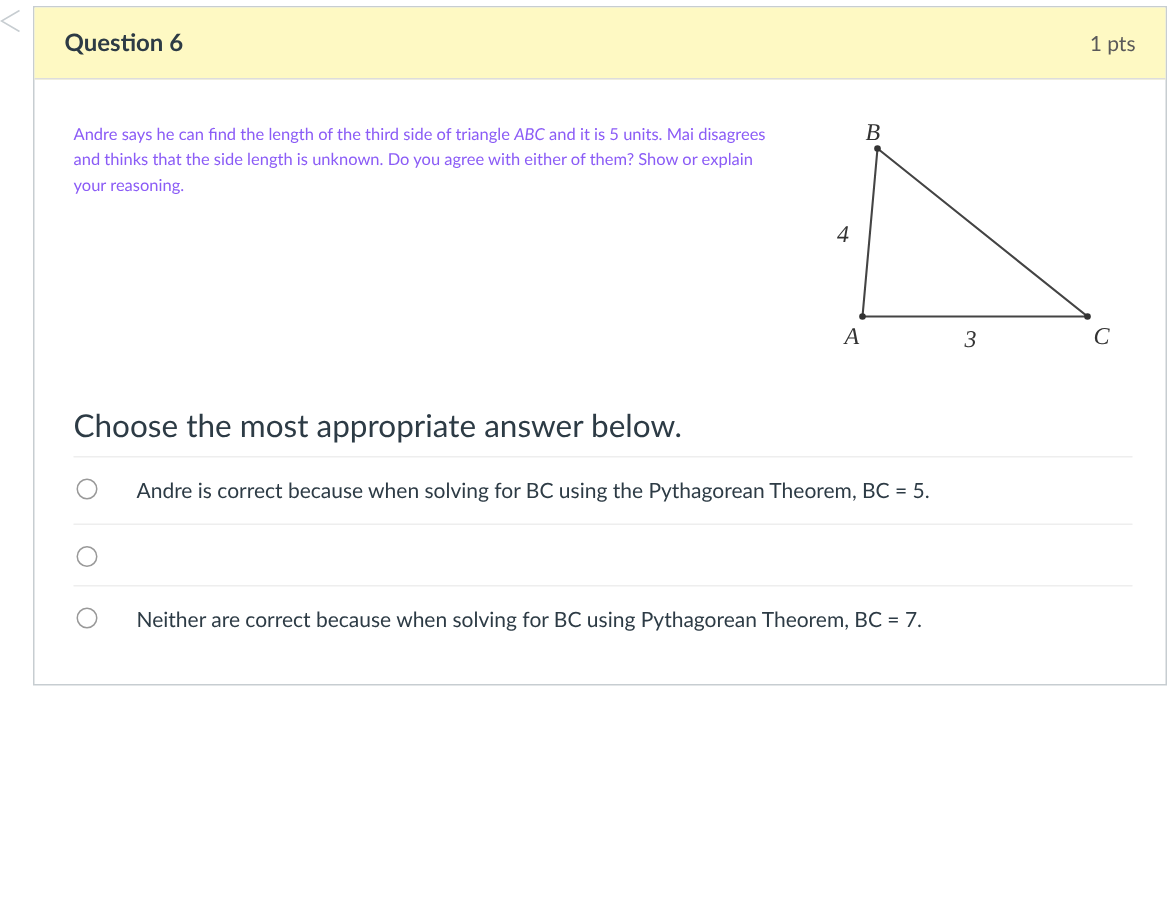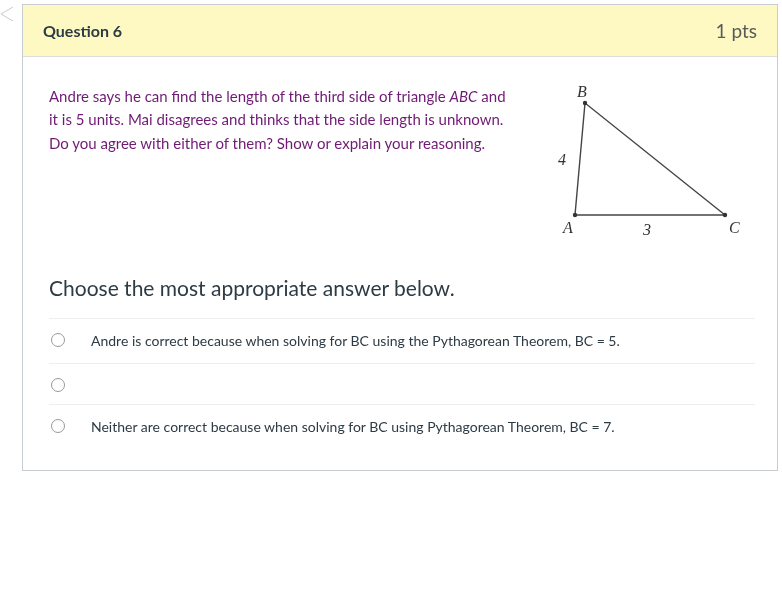--- a/index.html
+++ b/index.html
@@ -23,47 +23,47 @@
       padding: 14px 20px;
       background: #fef9c3;
       border-bottom: 1px solid #ddd;
     }
     .question-title {
       font-weight: 700;
       font-size: 16px;
       color: #2d3b45;
     }
     .question-pts {
-      font-size: 19px;
+      font-size: 14px;
       color: #595959;
     }
     .question-body {
       padding: 28px 22px 20px 26px;
     }
     .prompt-row {
       display: flex;
       gap: 20px;
       align-items: flex-start;
       margin-bottom: 30px;
     }
     .prompt-text {
       flex: 1.05;
       line-height: 1.55;
-      font-size: 15px;
-      color: #701a75;
+      font-size: 11px;
+      color: #8b5cf6;
     }
     .prompt-text i { font-style: italic; }
     .figure {
       flex: 0 0 220px;
       height: 160px;
     }
     .sub-prompt {
       font-size: 21px;
       color: #2d3b45;
-      margin-bottom: 18px;
+      margin-bottom: 8px;
       font-weight: 400;
     }
     .options {
       border-top: 1px solid #eee;
     }
     .option {
       display: flex;
       align-items: flex-start;
       gap: 26px;
       padding: 12px 2px;

